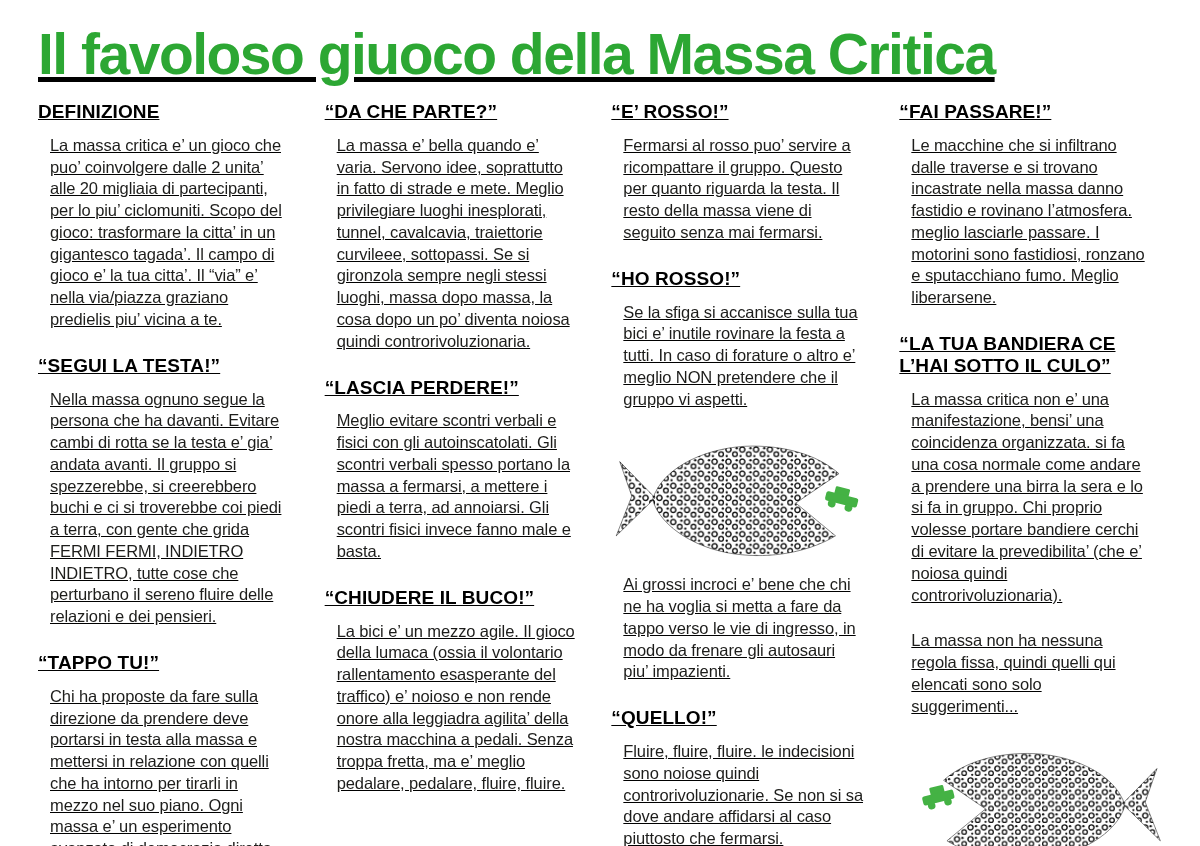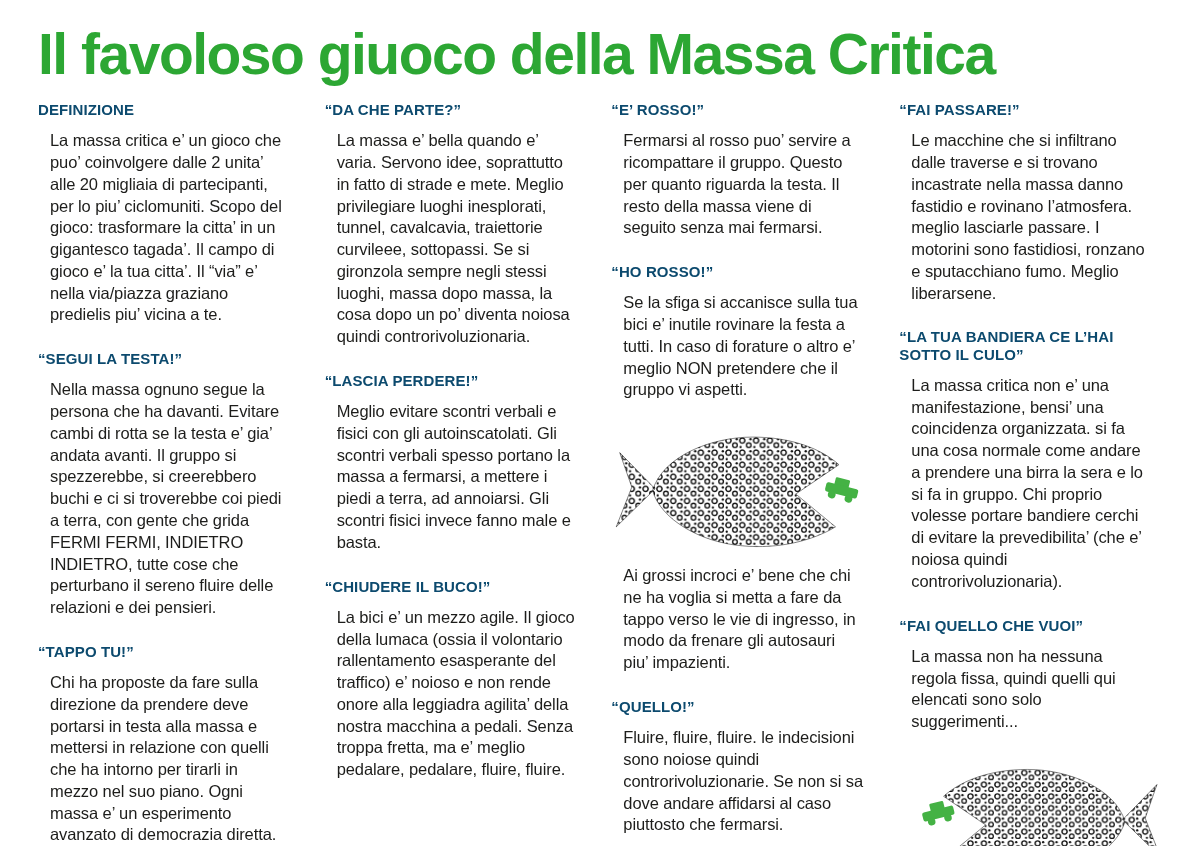--- a/index.html
+++ b/index.html
@@ -9,20 +9,21 @@
     width: 1200px;
     height: 846px;
     overflow: hidden;
     font-family: "Liberation Sans", "DejaVu Sans", sans-serif;
   }
   .page {
     width: 1200px;
     height: 846px;
     background: #ffffff;
     box-sizing: border-box;
+    text-decoration: underline;
   }
   .title {
     margin: 0;
     padding: 26px 38px 4px 38px;
     font-size: 57px;
     line-height: 1.0;
     font-weight: 800;
     letter-spacing: -1.5px;
     color: #2ca733;
     white-space: nowrap;
@@ -30,25 +31,25 @@
   .columns {
     display: grid;
     grid-template-columns: repeat(4, 1fr);
     column-gap: 24px;
     padding: 14px 38px 0 38px;
     box-sizing: border-box;
   }
   .sec { margin: 0 0 24px 0; }
   .sec h2 {
     margin: 0 0 3px 0;
-    font-size: 15px;
+    font-size: 19px;
     line-height: 1.15;
     font-weight: 800;
     letter-spacing: 0.1px;
-    color: #0c4a6e;
+    color: #000000;
   }
   .sec p {
     margin: 12px;
     font-size: 16.5px;
     line-height: 1.32;
     color: #1d1d1b;
     letter-spacing: -0.1px;
   }
   .fish {
     display: block;
@@ -143,21 +144,20 @@
     <div class="col">
       <section class="sec">
         <h2>“FAI PASSARE!”</h2>
         <p>Le macchine che si infiltrano dalle traverse e si trovano incastrate nella massa danno fastidio e rovinano l’atmosfera. meglio lasciarle passare. I motorini sono fastidiosi, ronzano e sputacchiano fumo. Meglio liberarsene.</p>
       </section>
       <section class="sec">
         <h2>“LA TUA BANDIERA CE L’HAI SOTTO IL CULO”</h2>
         <p>La massa critica non e’ una manifestazione, bensi’ una coincidenza organizzata. si fa una cosa normale come andare a prendere una birra la sera e lo si fa in gruppo. Chi proprio volesse portare bandiere cerchi di evitare la prevedibilita’ (che e’ noiosa quindi controrivoluzionaria).</p>
       </section>
       <section class="sec">
-        <h2>“FAI QUELLO CHE VUOI”</h2>
         <p>La massa non ha nessuna regola fissa, quindi quelli qui elencati sono solo suggerimenti...</p>
       </section>
 
       <svg class="fish fish--left" width="252" height="124" viewBox="0 0 300 146" xmlns="http://www.w3.org/2000/svg">
         <defs>
           <pattern id="bikesB" width="16" height="14" patternUnits="userSpaceOnUse">
             <circle cx="4" cy="4" r="3" fill="none" stroke="#111111" stroke-width="1.7"></circle>
             <circle cx="11.5" cy="9.5" r="2.7" fill="none" stroke="#111111" stroke-width="1.5"></circle>
             <circle cx="13.5" cy="2.5" r="1.4" fill="#111111"></circle>
             <circle cx="2" cy="11.5" r="1.3" fill="#111111"></circle>

